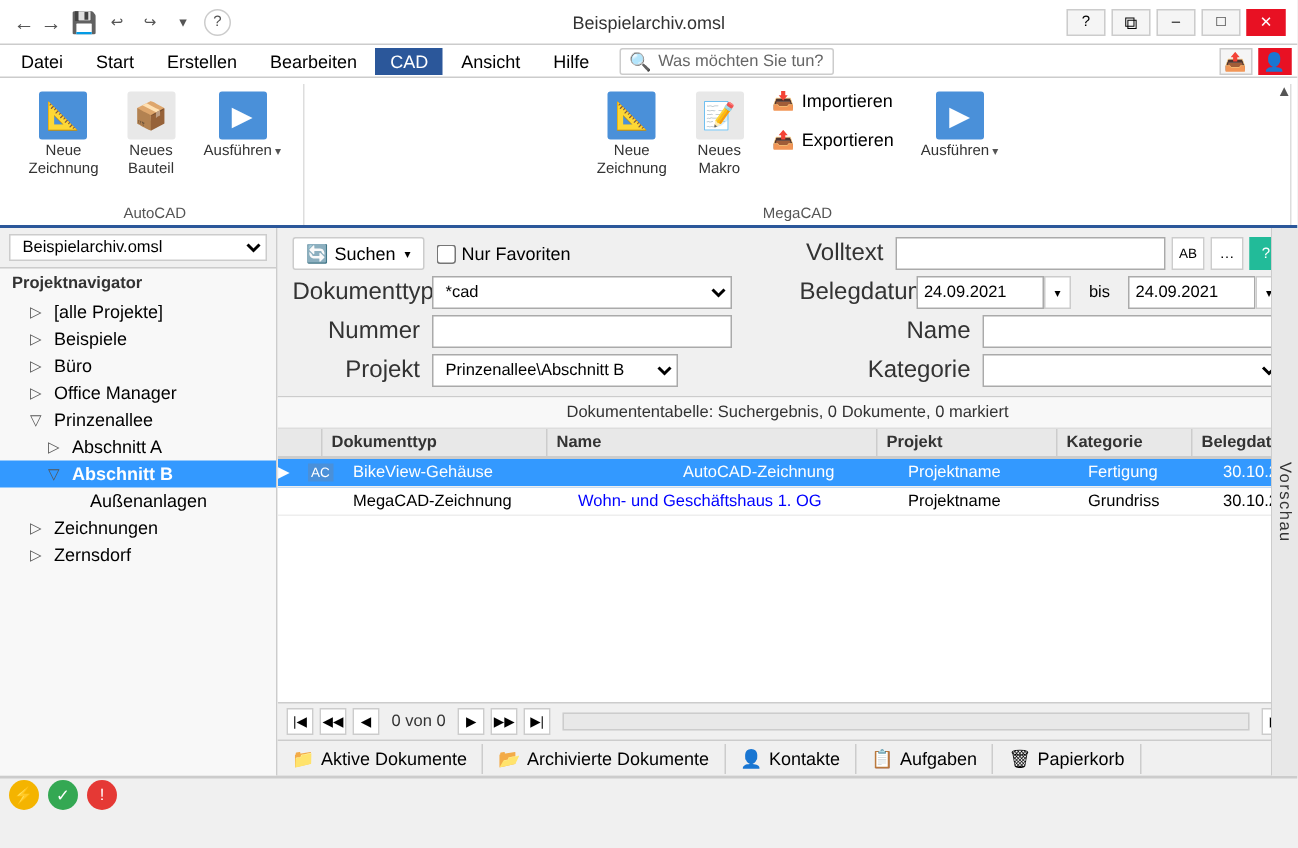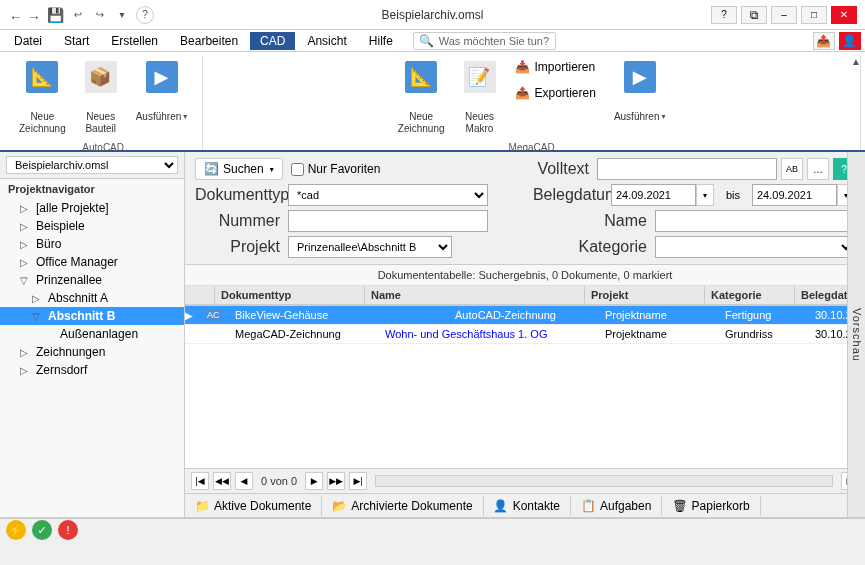--- a/index.html
+++ b/index.html
@@ -23,21 +23,21 @@
     .menu-search { display: flex; align-items: center; gap: 4px; margin-left: 8px; border: 1px solid #ccc; padding: 1px 6px; border-radius: 2px; }
     .menu-search-icon { color: #f4b400; font-size: 12px; }
 
     
     .ribbon { background: #fff; border-bottom: 2px solid #2b579a; height: 100px; display: flex; align-items: stretch; padding: 4px 4px 0; position: relative; }
     .ribbon-group { display: flex; flex-direction: column; align-items: center; border-right: 1px solid #ddd; padding: 0 8px; min-width: 80px; }
     .ribbon-group-label { font-size: 10px; color: #555; margin-top: auto; padding: 2px 0; }
     .ribbon-items { display: flex; gap: 4px; align-items: flex-start; flex: 1; }
     .ribbon-btn { display: flex; flex-direction: column; align-items: center; padding: 4px 6px; cursor: pointer; border: 1px solid transparent; border-radius: 2px; min-width: 48px; }
     .ribbon-icon { width: 32px; height: 32px; background: #ddd; border-radius: 2px; display: flex; align-items: center; justify-content: center; font-size: 18px; }
-    .ribbon-label { font-size: 10px; text-align: center; color: #333; margin-top: 18px; line-height: 1.2; }
+    .ribbon-label { font-size: 10px; text-align: center; color: #333; margin-top: 2px; line-height: 1.2; }
     .ribbon-btn-small { display: flex; align-items: center; gap: 4px; padding: 2px 6px; cursor: pointer; border: 1px solid transparent; border-radius: 2px; }
     .ribbon-small-icon { width: 16px; height: 16px; display: flex; align-items: center; justify-content: center; font-size: 12px; }
     .ribbon-collapse { position: absolute; right: 4px; top: 4px; cursor: pointer; font-size: 10px; color: #555; }
     .dropdown-arrow { font-size: 8px; color: #555; }
 
     
     .sidebar { width: 185px; background: #f8f8f8; border-right: 1px solid #ccc; display: flex; flex-direction: column; }
     .sidebar-header { display: flex; align-items: center; gap: 4px; padding: 4px 6px; background: #f0f0f0; border-bottom: 1px solid #ccc; }
     .sidebar-dropdown { flex: 1; font-size: 11px; border: 1px solid #ccc; background: white; padding: 1px 4px; }
     .sidebar-nav-label { padding: 4px 8px; font-weight: bold; font-size: 11px; color: #333; }

